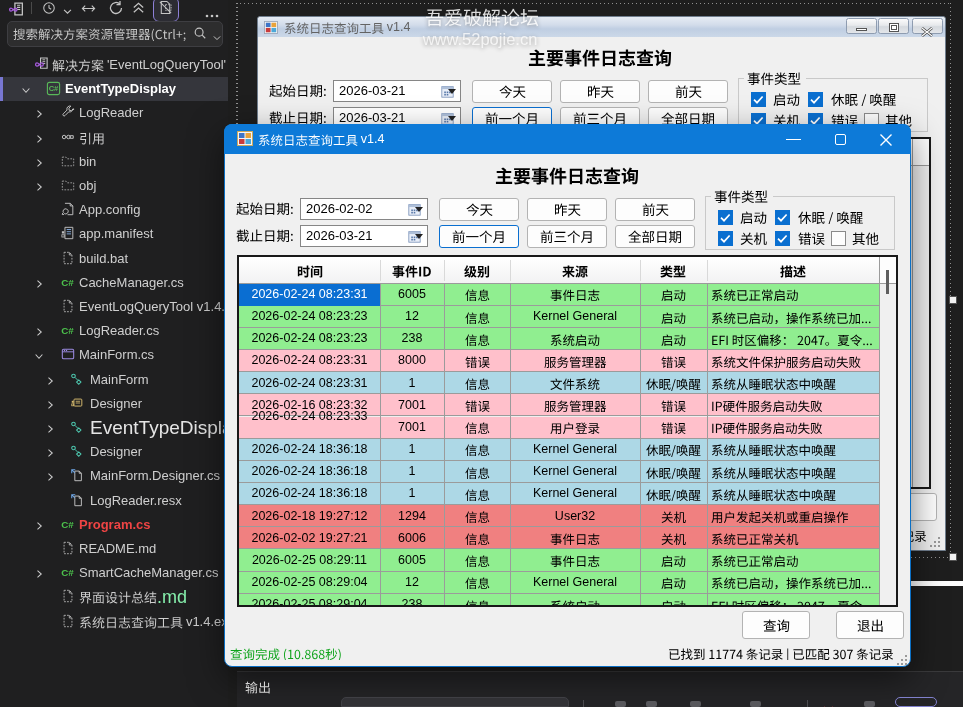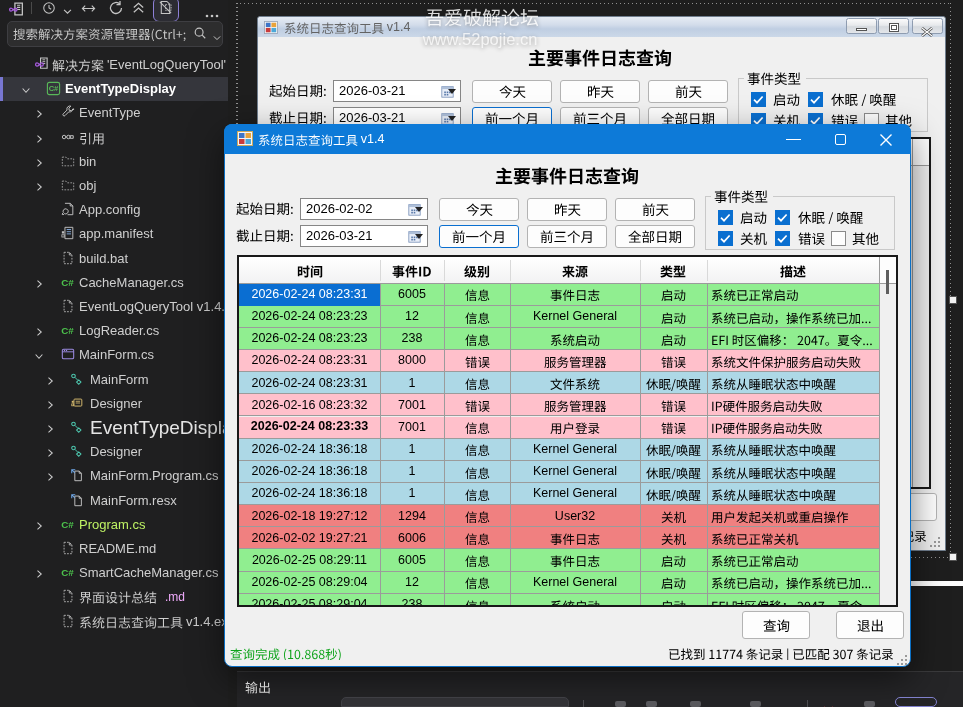--- a/index.html
+++ b/index.html
@@ -248,21 +248,21 @@
         <rect x="1.5" y="1.5" width="13" height="13" rx="2" fill="none" stroke="#59b959" stroke-width="1.2"></rect>
         <text x="8" y="11" font-family="Liberation Sans" font-size="8" font-weight="bold" fill="#59b959" text-anchor="middle">C#</text>
       </svg></div>
     <div style="position:absolute;font-family:'Liberation Sans',sans-serif;font-size:13.0px;color:#ffffff;font-weight:bold;white-space:pre;line-height:14.9px;top:82.1px;left:65.0px;">EventTypeDisplay</div>
     <div style="position:absolute;left:33px;top:106px;"><svg width="12" height="12" viewBox="0 0 16 16">
         <path d="M6 3.5l5 4.5-5 4.5" fill="none" stroke="#cccccc" stroke-width="1.4"></path>
       </svg></div>
     <div style="position:absolute;left:61px;top:105.3px;"><svg width="14" height="14" viewBox="0 0 16 16">
         <path d="M13.5 4.5a3.5 3.5 0 0 1-4.6 3.3L4.6 12.1a1.4 1.4 0 0 1-2-2l4.3-4.3a3.5 3.5 0 0 1 4.4-4.5L9 3.6l.4 2.5 2.5.4 2.3-2.3c.2.4.3.8.3 1.3z" fill="none" stroke="#c5c5c5" stroke-width="1.1"></path>
       </svg></div>
-    <div style="position:absolute;font-family:'Liberation Sans',sans-serif;font-size:13.0px;color:#cfcfcf;font-weight:normal;white-space:pre;line-height:14.9px;top:106.3px;left:79.0px;">EventType</div>
+    <div style="position:absolute;font-family:'Liberation Sans',sans-serif;font-size:13.0px;color:#cfcfcf;font-weight:normal;white-space:pre;line-height:14.9px;top:106.3px;left:79.0px;">LogReader</div>
     <div style="position:absolute;left:33px;top:131px;"><svg width="12" height="12" viewBox="0 0 16 16">
         <path d="M6 3.5l5 4.5-5 4.5" fill="none" stroke="#cccccc" stroke-width="1.4"></path>
       </svg></div>
     <div style="position:absolute;left:61px;top:129.5px;"><svg width="14" height="14" viewBox="0 0 16 16">
         <circle cx="3.5" cy="8" r="2" fill="none" stroke="#c5c5c5" stroke-width="1.1"></circle>
         <circle cx="8.5" cy="8" r="2" fill="none" stroke="#c5c5c5" stroke-width="1.1"></circle>
         <path d="M10.5 6.5h3.5v3h-3.5z" fill="none" stroke="#c5c5c5" stroke-width="1.1"></path>
         <path d="M5.5 8h1" stroke="#c5c5c5"></path>
       </svg></div>
     <div style="position:absolute;left:79px;top:130.5px;"><svg width="27.0" height="13.0" fill="#cfcfcf">
@@ -370,34 +370,34 @@
       </svg></div>
     <div style="position:absolute;font-family:'Liberation Sans',sans-serif;font-size:13.0px;color:#cfcfcf;font-weight:normal;white-space:pre;line-height:14.9px;top:445.1px;left:90.0px;">Designer</div>
     <div style="position:absolute;left:44px;top:469px;"><svg width="12" height="12" viewBox="0 0 16 16">
         <path d="M6 3.5l5 4.5-5 4.5" fill="none" stroke="#cccccc" stroke-width="1.4"></path>
       </svg></div>
     <div style="position:absolute;left:70px;top:468.3px;"><svg width="14" height="14" viewBox="0 0 16 16">
         <path d="M5.5 3.5h5l2.5 2.5v8.5h-7.5z" fill="none" stroke="#c0c0c0" stroke-width="1.1"></path>
         <path d="M10.5 3.5v2.5h2.5" fill="none" stroke="#c0c0c0" stroke-width="1.1"></path>
         <path d="M2 6V2h4M2 2l3.5 3.5" stroke="#6fa8e8" stroke-width="1.2" fill="none"></path>
       </svg></div>
-    <div style="position:absolute;font-family:'Liberation Sans',sans-serif;font-size:13.0px;color:#cfcfcf;font-weight:normal;white-space:pre;line-height:14.9px;top:469.3px;left:90.0px;">MainForm.Program.cs</div>
+    <div style="position:absolute;font-family:'Liberation Sans',sans-serif;font-size:13.0px;color:#cfcfcf;font-weight:normal;white-space:pre;line-height:14.9px;top:469.3px;left:90.0px;">MainForm.Designer.cs</div>
     <div style="position:absolute;left:70px;top:492.5px;"><svg width="14" height="14" viewBox="0 0 16 16">
         <path d="M5.5 3.5h5l2.5 2.5v8.5h-7.5z" fill="none" stroke="#c0c0c0" stroke-width="1.1"></path>
         <path d="M10.5 3.5v2.5h2.5" fill="none" stroke="#c0c0c0" stroke-width="1.1"></path>
         <path d="M2 6V2h4M2 2l3.5 3.5" stroke="#6fa8e8" stroke-width="1.2" fill="none"></path>
       </svg></div>
-    <div style="position:absolute;font-family:'Liberation Sans',sans-serif;font-size:13.0px;color:#cfcfcf;font-weight:normal;white-space:pre;line-height:14.9px;top:493.5px;left:90.0px;">MainForm.resx</div>
+    <div style="position:absolute;font-family:'Liberation Sans',sans-serif;font-size:13.0px;color:#cfcfcf;font-weight:normal;white-space:pre;line-height:14.9px;top:493.5px;left:90.0px;">LogReader.resx</div>
     <div style="position:absolute;left:33px;top:518px;"><svg width="12" height="12" viewBox="0 0 16 16">
         <path d="M6 3.5l5 4.5-5 4.5" fill="none" stroke="#cccccc" stroke-width="1.4"></path>
       </svg></div>
     <div style="position:absolute;left:60px;top:516.7px;"><svg width="15" height="15" viewBox="0 0 16 16">
         <text x="8" y="12" font-family="Liberation Sans" font-size="10.5" font-weight="bold" fill="#4cc24c" text-anchor="middle">C#</text>
       </svg></div>
-    <div style="position:absolute;font-family:'Liberation Sans',sans-serif;font-size:13.0px;color:#bef264;font-weight:normal;white-space:pre;line-height:14.9px;top:517.7px;left:79.0px;text-align:center;">Program.cs</div>
+    <div style="position:absolute;font-family:'Liberation Sans',sans-serif;font-size:13.0px;color:#ef4444;font-weight:bold;white-space:pre;line-height:14.9px;top:517.7px;left:79.0px;text-align:center;">Program.cs</div>
     <div style="position:absolute;left:61px;top:540.9px;"><svg width="14" height="14" viewBox="0 0 16 16">
         <path d="M3.5 1.5h6l3 3v10h-9z" fill="none" stroke="#b0b0b0" stroke-width="1.1" stroke-dasharray="2 1.4"></path>
         <path d="M9.5 1.5v3h3" fill="none" stroke="#b0b0b0" stroke-width="1.1"></path>
       </svg></div>
     <div style="position:absolute;font-family:'Liberation Sans',sans-serif;font-size:13.0px;color:#cfcfcf;font-weight:normal;white-space:pre;line-height:14.9px;top:541.9px;left:79.0px;">README.md</div>
     <div style="position:absolute;left:33px;top:566px;"><svg width="12" height="12" viewBox="0 0 16 16">
         <path d="M6 3.5l5 4.5-5 4.5" fill="none" stroke="#cccccc" stroke-width="1.4"></path>
       </svg></div>
     <div style="position:absolute;left:60px;top:565.1px;"><svg width="15" height="15" viewBox="0 0 16 16">
         <text x="8" y="12" font-family="Liberation Sans" font-size="10.5" font-weight="bold" fill="#4cc24c" text-anchor="middle">C#</text>
@@ -410,21 +410,21 @@
     <div style="position:absolute;left:79px;top:590.3px;"><svg width="79.0" height="13.0" fill="#cfcfcf">
         <g transform="translate(0,11.44) scale(0.01300,-0.01300)">
           <use href="#g20" x="0"></use>
           <use href="#g21" x="1000"></use>
           <use href="#g22" x="2000"></use>
           <use href="#g23" x="3000"></use>
           <use href="#g24" x="4000"></use>
           <use href="#g25" x="5000"></use>
         </g>
       </svg></div>
-    <div style="position:absolute;font-family:'Liberation Sans',sans-serif;font-size:12px;color:#f0abfc;font-weight:normal;white-space:pre;line-height:14.9px;top:590.3px;left:157.0px;padding-left:8px;">.md</div>
+    <div style="position:absolute;font-family:'Liberation Sans',sans-serif;font-size:18px;color:#86efac;font-weight:normal;white-space:pre;line-height:14.9px;top:590.3px;left:157.0px;">.md</div>
     <div style="position:absolute;left:61px;top:613.5px;"><svg width="14" height="14" viewBox="0 0 16 16">
         <path d="M3.5 1.5h6l3 3v10h-9z" fill="none" stroke="#b0b0b0" stroke-width="1.1" stroke-dasharray="2 1.4"></path>
         <path d="M9.5 1.5v3h3" fill="none" stroke="#b0b0b0" stroke-width="1.1"></path>
       </svg></div>
     <div style="position:absolute;left:79px;top:614.5px;"><svg width="107.9" height="13.0" fill="#cfcfcf">
         <g transform="translate(0,11.44) scale(0.01300,-0.01300)">
           <use href="#g26" x="0"></use>
           <use href="#g27" x="1000"></use>
           <use href="#g28" x="2000"></use>
           <use href="#g29" x="3000"></use>
@@ -1144,21 +1144,21 @@
               <use href="#g59" x="1926"></use>
               <use href="#g127" x="2926"></use>
               <use href="#g128" x="3926"></use>
               <use href="#g62" x="4926"></use>
               <use href="#g63" x="5926"></use>
               <use href="#g132" x="6926"></use>
               <use href="#g133" x="7926"></use>
             </g>
           </svg></div>
         <div style="position:absolute;left:0.0px;top:159.5px;width:640.0px;height:22.2px;background:#ffc0cb;border-bottom:1px solid #9b9b9b;box-sizing:border-box;"></div>
-        <div style="position:absolute;font-family:'Liberation Sans',sans-serif;font-size:12.5px;color:#000;font-weight:bold;white-space:pre;line-height:14.4px;top:162px;left:70.5px;transform:translateX(-50%);text-align:center;">2026-02-24 08:23:33</div>
+        <div style="position:absolute;font-family:'Liberation Sans',sans-serif;font-size:12.5px;color:#000;font-weight:normal;white-space:pre;line-height:14.4px;top:152px;left:70.5px;transform:translateX(-50%);text-align:center;">2026-02-24 08:23:33</div>
         <div style="position:absolute;font-family:'Liberation Sans',sans-serif;font-size:12.5px;color:#000;font-weight:normal;white-space:pre;line-height:14.4px;top:162.9px;left:173.0px;transform:translateX(-50%);">7001</div>
         <div style="position:absolute;left:225.5px;top:163.8px;"><svg width="26.0" height="12.5" fill="#000">
             <g transform="translate(0,11.00) scale(0.01250,-0.01250)">
               <use href="#g106" x="0"></use>
               <use href="#g107" x="1000"></use>
             </g>
           </svg></div>
         <div style="position:absolute;left:311.0px;top:163.8px;"><svg width="51.0" height="12.5" fill="#000">
             <g transform="translate(0,11.00) scale(0.01250,-0.01250)">
               <use href="#g19" x="0"></use>

